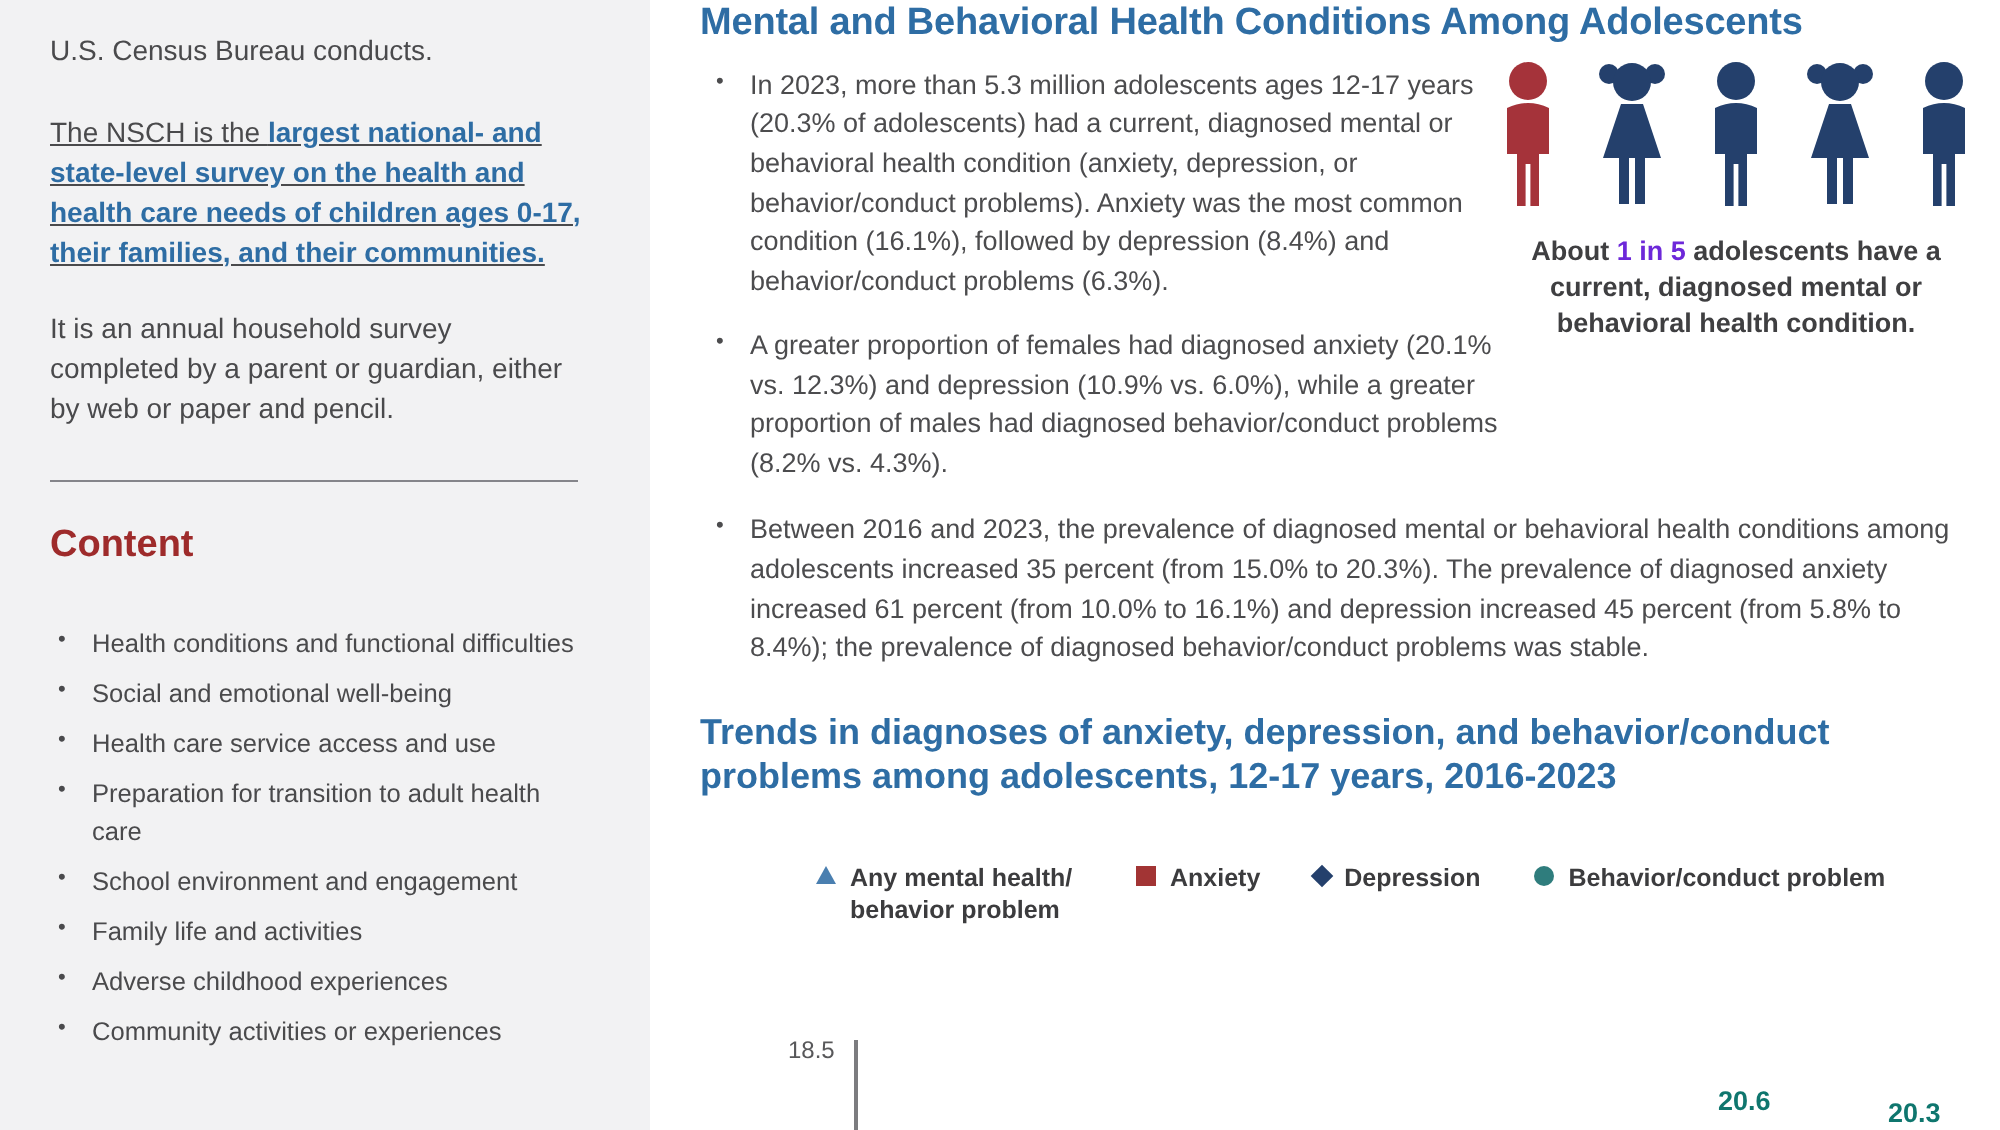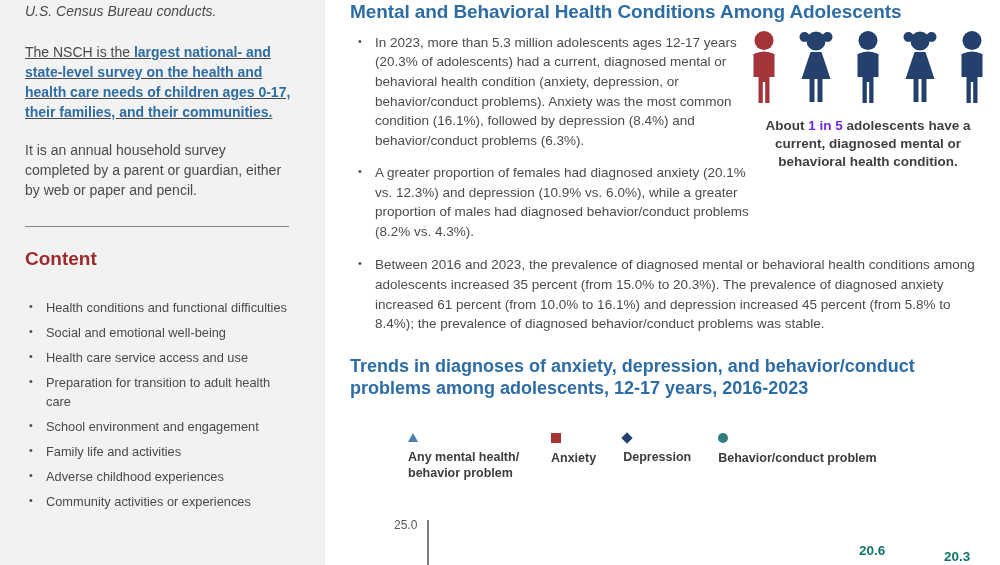--- a/index.html
+++ b/index.html
@@ -7,21 +7,21 @@
   body { font-family: "Liberation Sans", sans-serif; color: #4a4a4c; position: relative; }
 
   .page { position: absolute; inset: 0; width: 1000px; height: 565px; background: #fff; }
 
   
   .sidebar {
     position: absolute; left: 0; top: 0; width: 325px; height: 565px;
     background: #f2f2f3; padding: 0 34px 0 25px;
   }
   .sb-p { font-size: 14px; line-height: 1.42; color: #4a4a4c; }
-  .sb-top { padding-top: 2px; font-style: italic; }
+  .sb-top { padding-top: 16px; }
   .sb-nsch { margin-top: 21px; text-decoration: underline; }
   .sb-blue-bold { color: #2e6da4; font-weight: bold; }
   .sb-annual { margin-top: 19px; }
   .sb-divider { border: none; border-top: 1px solid #85858a; margin-top: 25px; width: 264px; }
   .sb-content-title { margin-top: 21px; font-size: 19px; font-weight: bold; color: #9e2b2b; }
   .sb-list { list-style: none; margin-top: 29px; }
   .sb-list li {
     position: relative; padding-left: 21px; font-size: 12.8px; line-height: 1.42;
     color: #4a4a4c; margin-bottom: 7px;
   }
@@ -60,21 +60,21 @@
 
   
   .trends-title {
     margin: 21px 20px 0 25px; width: 615px; font-size: 18px; font-weight: bold;
     color: #2e6da4; line-height: 1.26;
   }
   .legend {
     display: flex; align-items: flex-start; gap: 27px; margin: 31px 0 0 83px;
     font-size: 12.5px; font-weight: bold; color: #3c3c3e;
   }
-  .legend-item { display: flex; align-items: flex-start; gap: 7px; line-height: 1.3; flex-direction: column; }
+  .legend-item { display: flex; align-items: flex-start; gap: 7px; line-height: 1.3; }
   .legend-label-wrap { width: 116px; }
   .marker { display: inline-block; margin-top: 2px; flex: 0 0 auto; }
   .m-triangle {
     width: 0; height: 0; border-left: 5.5px solid transparent;
     border-right: 5.5px solid transparent; border-bottom: 9px solid #4a7fb0;
   }
   .m-square { width: 10px; height: 10px; background: #a23434; }
   .m-diamond { width: 8px; height: 8px; background: #24406c; transform: rotate(45deg); margin-top: 3px; }
   .m-circle { width: 10px; height: 10px; border-radius: 50%; background: #2f7d7d; }
 
@@ -180,20 +180,20 @@
         <span class="marker m-diamond"></span>
         <span>Depression</span>
       </div>
       <div class="legend-item">
         <span class="marker m-circle"></span>
         <span>Behavior/conduct problem</span>
       </div>
     </div>
 
     <div class="chart">
-      <span class="y-tick">25.0</span>
+      <span class="y-tick">18.5</span>
       <span class="y-axis"></span>
       <span class="pt-label pt-label-1">20.6</span>
       <span class="pt-label pt-label-2">20.3</span>
     </div>
 
   </main>
 </div>
 
 </body></html>

